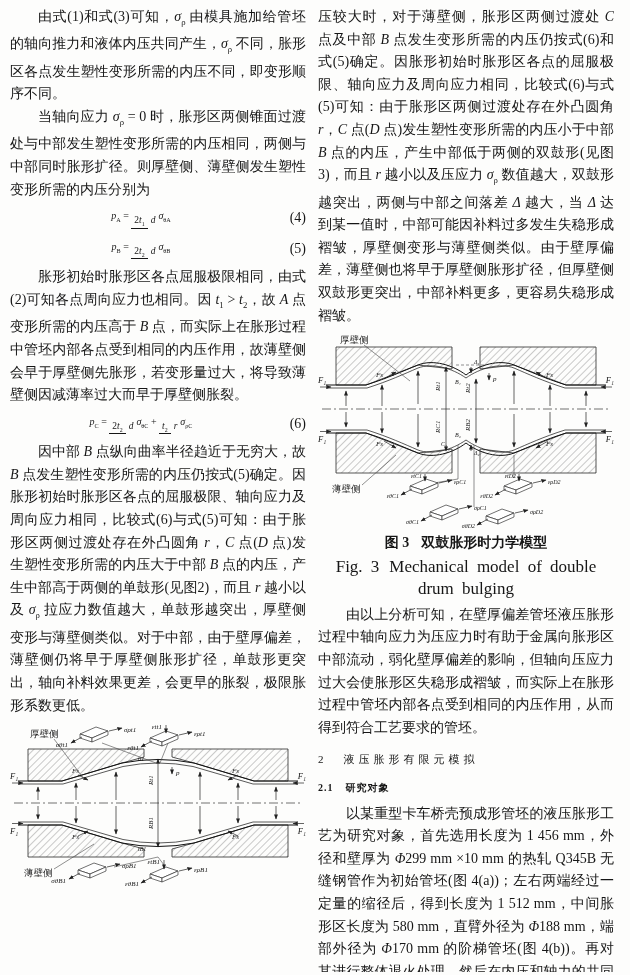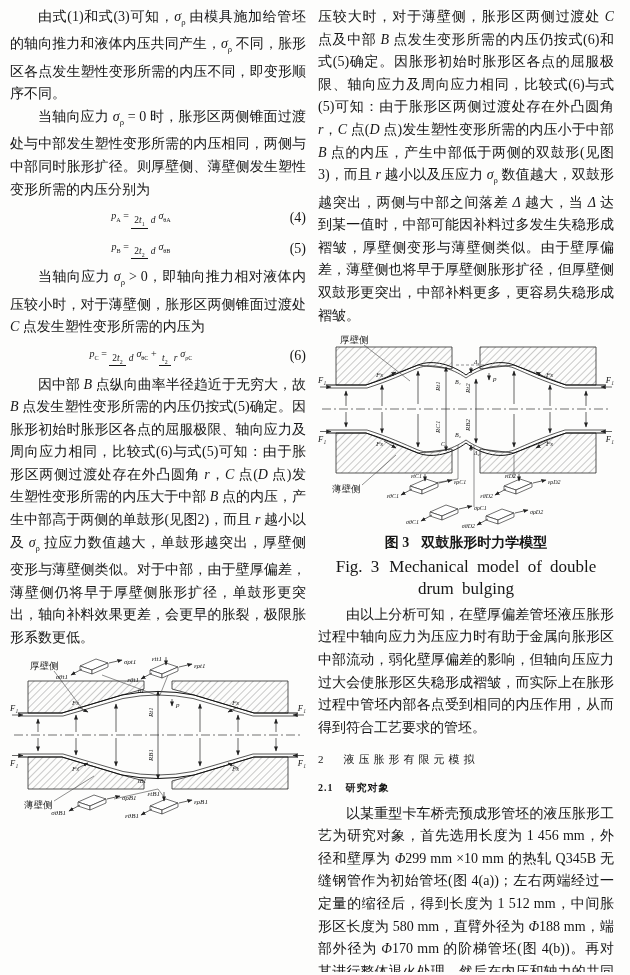--- a/index.html
+++ b/index.html
@@ -57,21 +57,21 @@
         <span class="no">(4)</span>
       </div>
       <div class="eq">
         <span class="body"><i>p</i><sub>B</sub> = <span class="ifrac">
               <span class="fn">2<i>t</i><sub>2</sub></span>
               <span class="fd"><i>d</i></span>
             </span><i>σ</i><sub>θB</sub></span>
         <span class="no">(5)</span>
       </div>
 
-      <p>当轴向应力 <i>σ</i><sub>ρ</sub> &gt; 0，即轴向推力相对液体内压较小时，对于薄壁侧，胀形区两侧锥面过渡处 <i>C</i> 点发生塑性变形所需的内压为</p>
+      <p>胀形初始时胀形区各点屈服极限相同，由式(2)可知各点周向应力也相同。因 <i>t</i><sub>1</sub> &gt; <i>t</i><sub>2</sub>，故 <i>A</i> 点变形所需的内压高于 <i>B</i> 点，而实际上在胀形过程中管坯内部各点受到相同的内压作用，故薄壁侧会早于厚壁侧先胀形，若变形量过大，将导致薄壁侧因减薄率过大而早于厚壁侧胀裂。</p>
 
       <div class="eq">
         <span class="body"><i>p</i><sub>C</sub> = <span class="ifrac">
               <span class="fn">2<i>t</i><sub>2</sub></span>
               <span class="fd"><i>d</i></span>
             </span><i>σ</i><sub>θC</sub> + <span class="ifrac">
               <span class="fn"><i>t</i><sub>2</sub></span>
               <span class="fd"><i>r</i></span>
             </span><i>σ</i><sub>ρC</sub></span>
         <span class="no">(6)</span>

